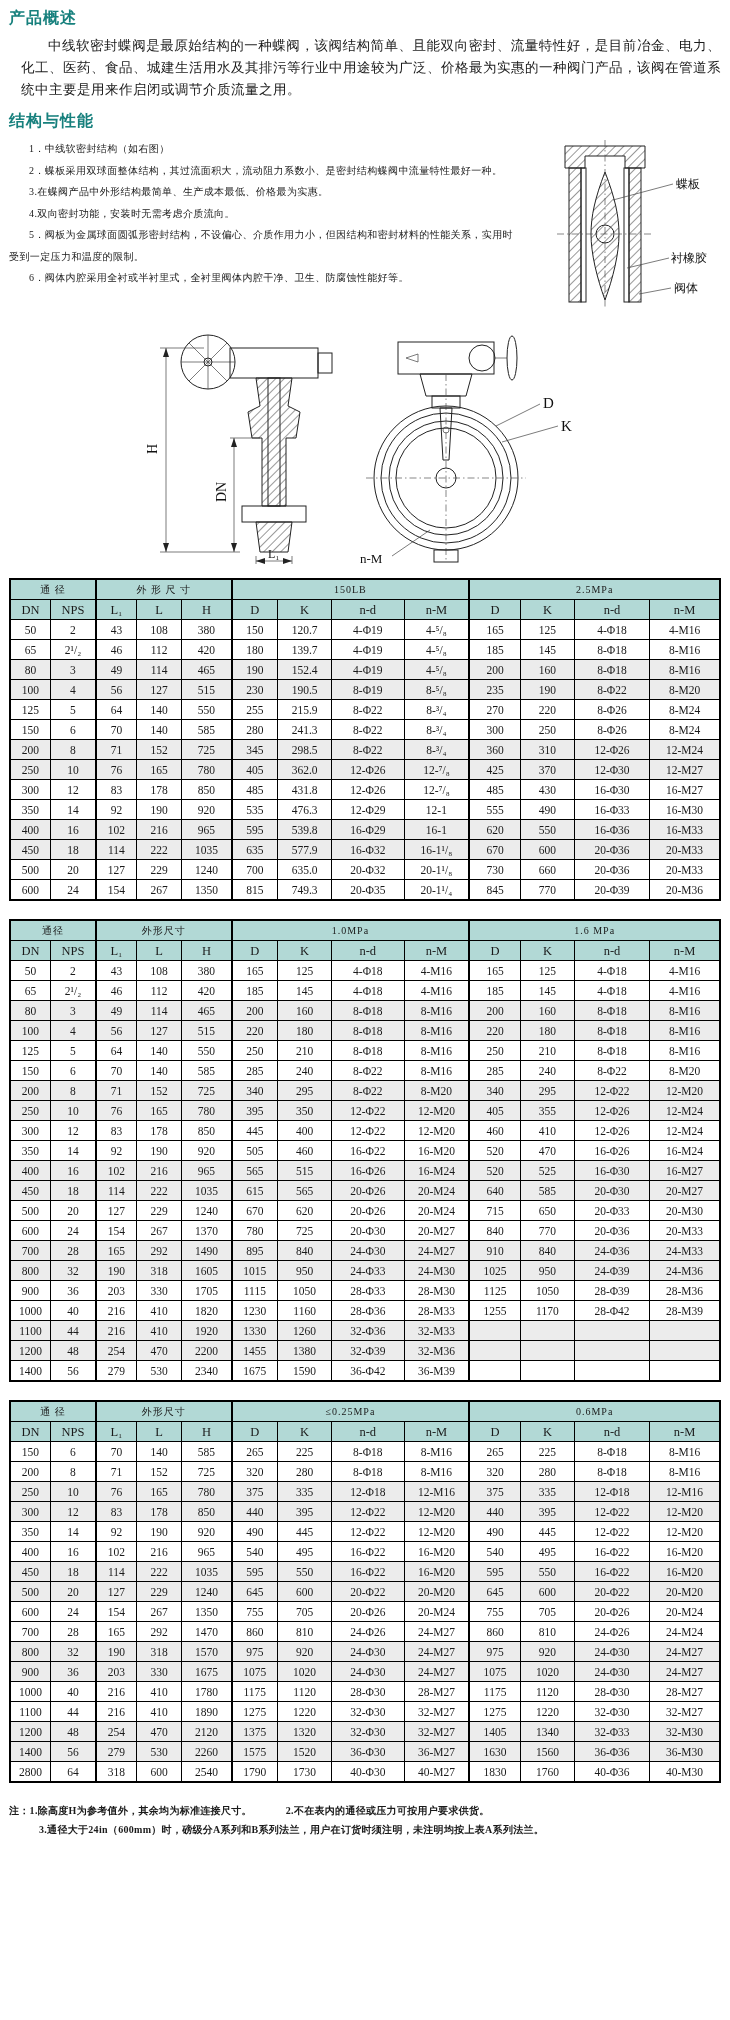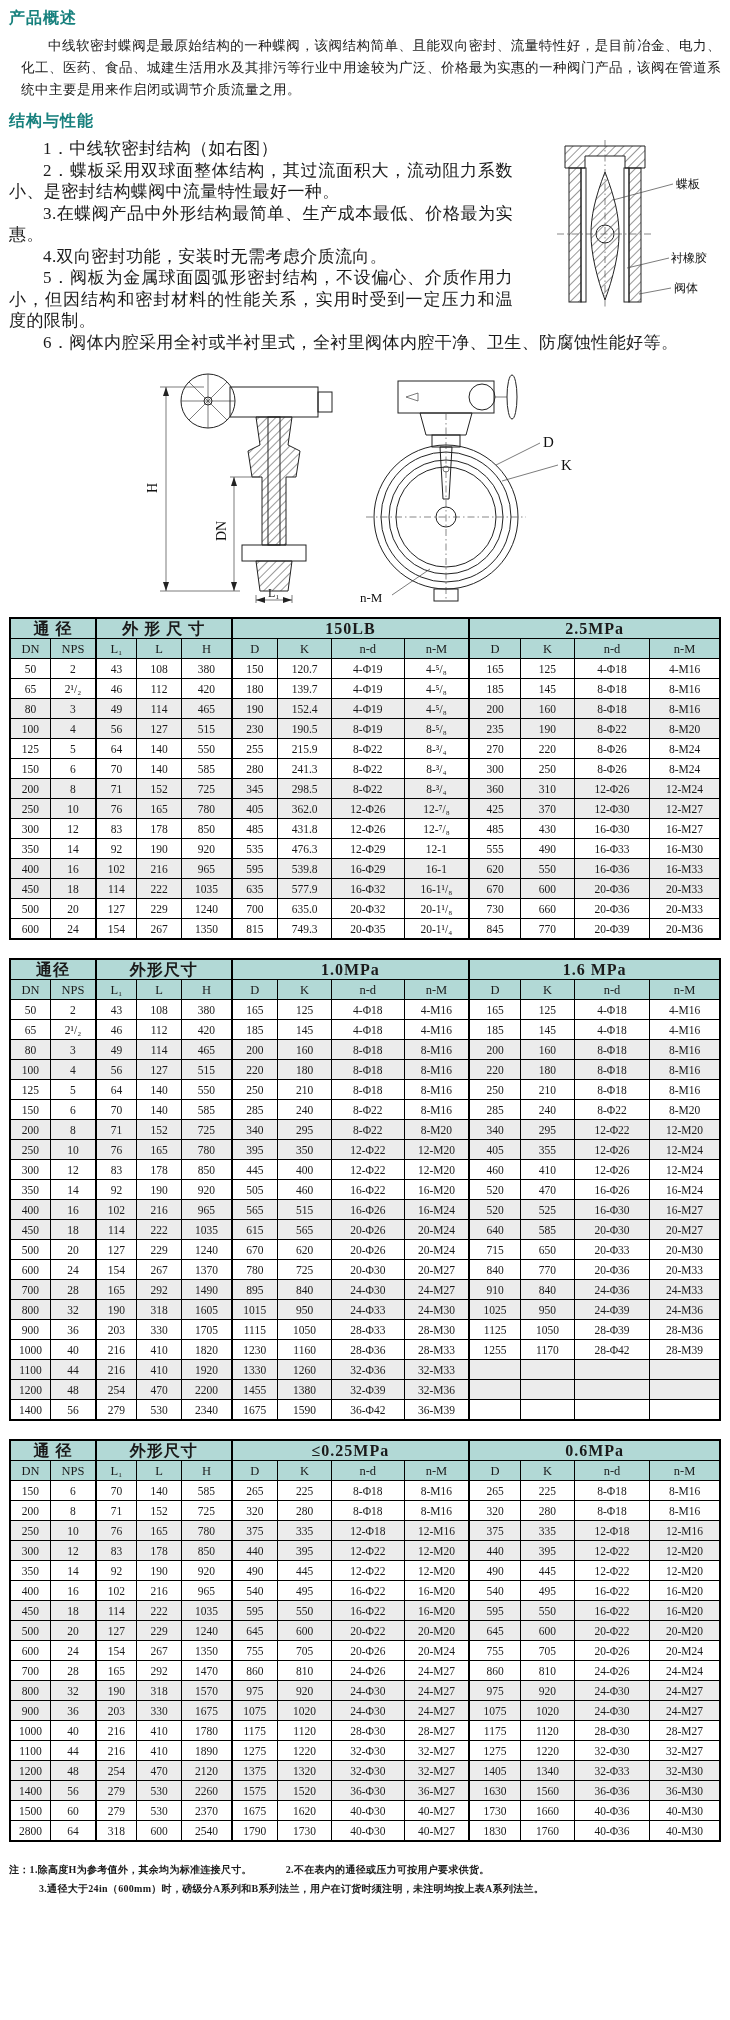--- a/index.html
+++ b/index.html
@@ -14,39 +14,39 @@
     margin:2px 0 6px 0;letter-spacing:1px;
     font-family:"Liberation Sans","DejaVu Sans",sans-serif;
   }
   .lead{
     font-size:13.5px;line-height:22px;text-align:justify;
     text-indent:2em;margin:0 0 10px 12px;letter-spacing:0.5px;
   }
   .struct-wrap{position:relative;margin-bottom:4px;}
   .struct-fig{float:right;width:200px;height:172px;margin:0 0 4px 8px;}
   .struct-items p{
-    font-size:17px;line-height:21.5px;text-align:justify;
+    font-size:10px;line-height:21.5px;text-align:justify;
     text-indent:2em;margin:0;letter-spacing:0.4px;
   }
   .dim-fig-row{text-align:center;margin:6px 0 8px 0;}
   .dim-fig{width:470px;height:246px;}
   table.spec{
     border-collapse:collapse;width:712px;table-layout:fixed;
     border:2px solid #000;margin:0 0 18px 0;
   }
   table.spec th,table.spec td{
     border:1px solid #000;text-align:center;vertical-align:middle;
     font-size:11.5px;padding:2.5px 1px;line-height:14px;
     font-family:"Liberation Serif","DejaVu Serif",serif;
     overflow:hidden;white-space:nowrap;
   }
   table.spec thead th{
     background:#b2d9d6;font-weight:normal;font-size:12.5px;
   }
-  table.spec thead tr.grp th{font-size:16px;letter-spacing:1px;font-weight:bold;}
+  table.spec thead tr.grp th{font-size:10px;letter-spacing:1px;}
   table.spec td.alt{background:#ececec;}
   table.spec .gsep{border-left:2px solid #000;}
   table.spec thead tr.grp th{border-bottom:1px solid #000;}
   .notes{
     font-size:10px;font-weight:bold;line-height:19px;color:#1a1a1a;
     margin-top:2px;letter-spacing:0.3px;
     font-family:"Liberation Serif","DejaVu Serif",serif;
   }
   .notes .row2{margin-left:30px;}
   .notes .gap{display:inline-block;width:34px;}
@@ -1063,35 +1063,20 @@
           <td class="alt gsep">1575</td>
           <td class="alt">1520</td>
           <td class="alt">36-Φ30</td>
           <td class="alt">36-M27</td>
           <td class="alt gsep">1630</td>
           <td class="alt">1560</td>
           <td class="alt">36-Φ36</td>
           <td class="alt">36-M30</td>
         </tr>
         <tr>
-          <td>1500</td>
-          <td>60</td>
-          <td class="gsep">279</td>
-          <td>530</td>
-          <td>2370</td>
-          <td class="gsep">1675</td>
-          <td>1620</td>
-          <td>40-Φ30</td>
-          <td>40-M27</td>
-          <td class="gsep">1730</td>
-          <td>1660</td>
-          <td>40-Φ36</td>
-          <td>40-M30</td>
-        </tr>
-        <tr>
           <td>2800</td>
           <td>64</td>
           <td class="gsep">318</td>
           <td>600</td>
           <td>2540</td>
           <td class="gsep">1790</td>
           <td>1730</td>
           <td>40-Φ30</td>
           <td>40-M27</td>
           <td class="gsep">1830</td>

